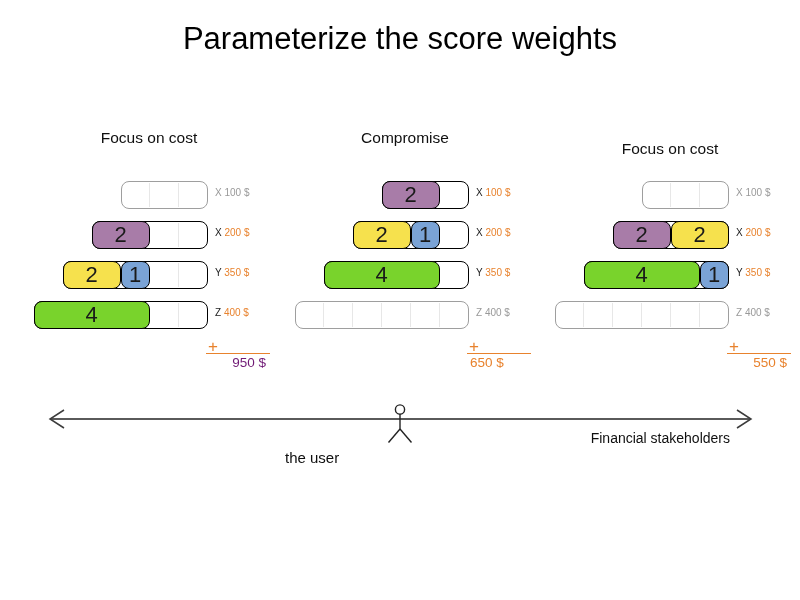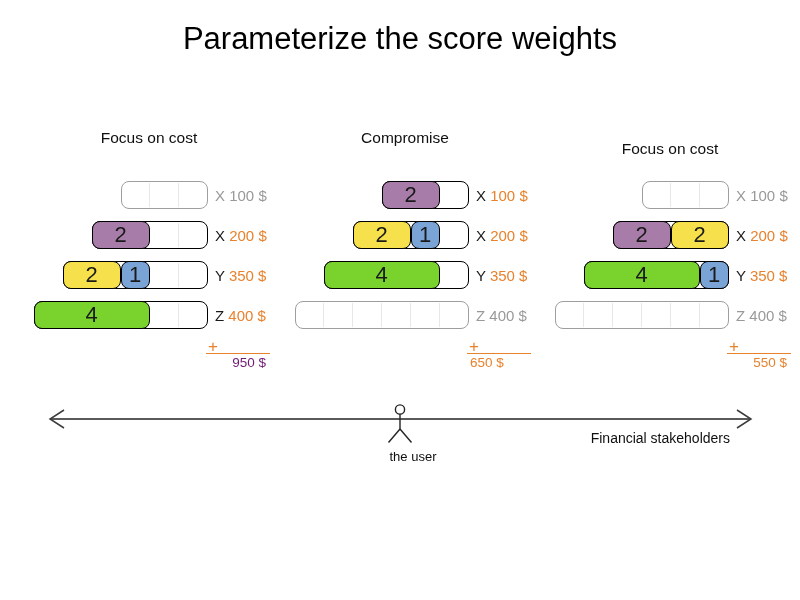--- a/index.html
+++ b/index.html
@@ -12,30 +12,30 @@
   .subtitle{position:absolute;top:70px;left:0;width:800px;text-align:center;
     font-size:13.5px;color:#0f0f0f;}
   .col-title{position:absolute;width:220px;text-align:center;font-size:15.5px;color:#0f0f0f;}
   .row-box{position:absolute;height:28px;background:#fff;border:1.5px solid #000;
     border-radius:8px;box-sizing:border-box;}
   .row-box.empty{border-color:#9e9e9e;}
   .cell-line{position:absolute;top:1px;bottom:1px;width:1px;background:#e7e7e7;}
   .segment{position:absolute;top:-1.5px;height:28px;box-sizing:border-box;
     border:1.5px solid #000;border-radius:8px;display:flex;align-items:center;
     justify-content:center;font-size:22px;line-height:1;color:#1a1a1a;}
-  .row-label{position:absolute;font-size:15px;white-space:nowrap;text-align:center;}
+  .row-label{position:absolute;font-size:10px;white-space:nowrap;text-align:center;}
   .sum-plus{position:absolute;font-size:17px;line-height:1;}
   .sum-line{position:absolute;width:64px;height:0;border-top:1.5px solid;}
   .sum-total{position:absolute;width:80px;text-align:right;font-size:13.5px;}
   .axis-svg{position:absolute;left:0;top:0;width:800px;height:600px;pointer-events:none;}
   .axis-label{position:absolute;top:430px;font-size:14px;color:#0f0f0f;white-space:nowrap;}
   .axis-label.left{left:68px;}
   .axis-label.right{right:70px;}
-  .user-label{position:absolute;left:313px;width:200px;text-align:center;
-    font-size:13px;color:#0f0f0f;}
+  .user-label{position:absolute;left:285px;width:200px;text-align:left;
+    font-size:15px;color:#0f0f0f;}
   .user-label.l1{top:449px;}
   .user-label.l2{top:467px;}
 </style>
 </head>
 <body>
 
 <div class="stage">
 
   <div class="title">Parameterize the score weights</div>
 

